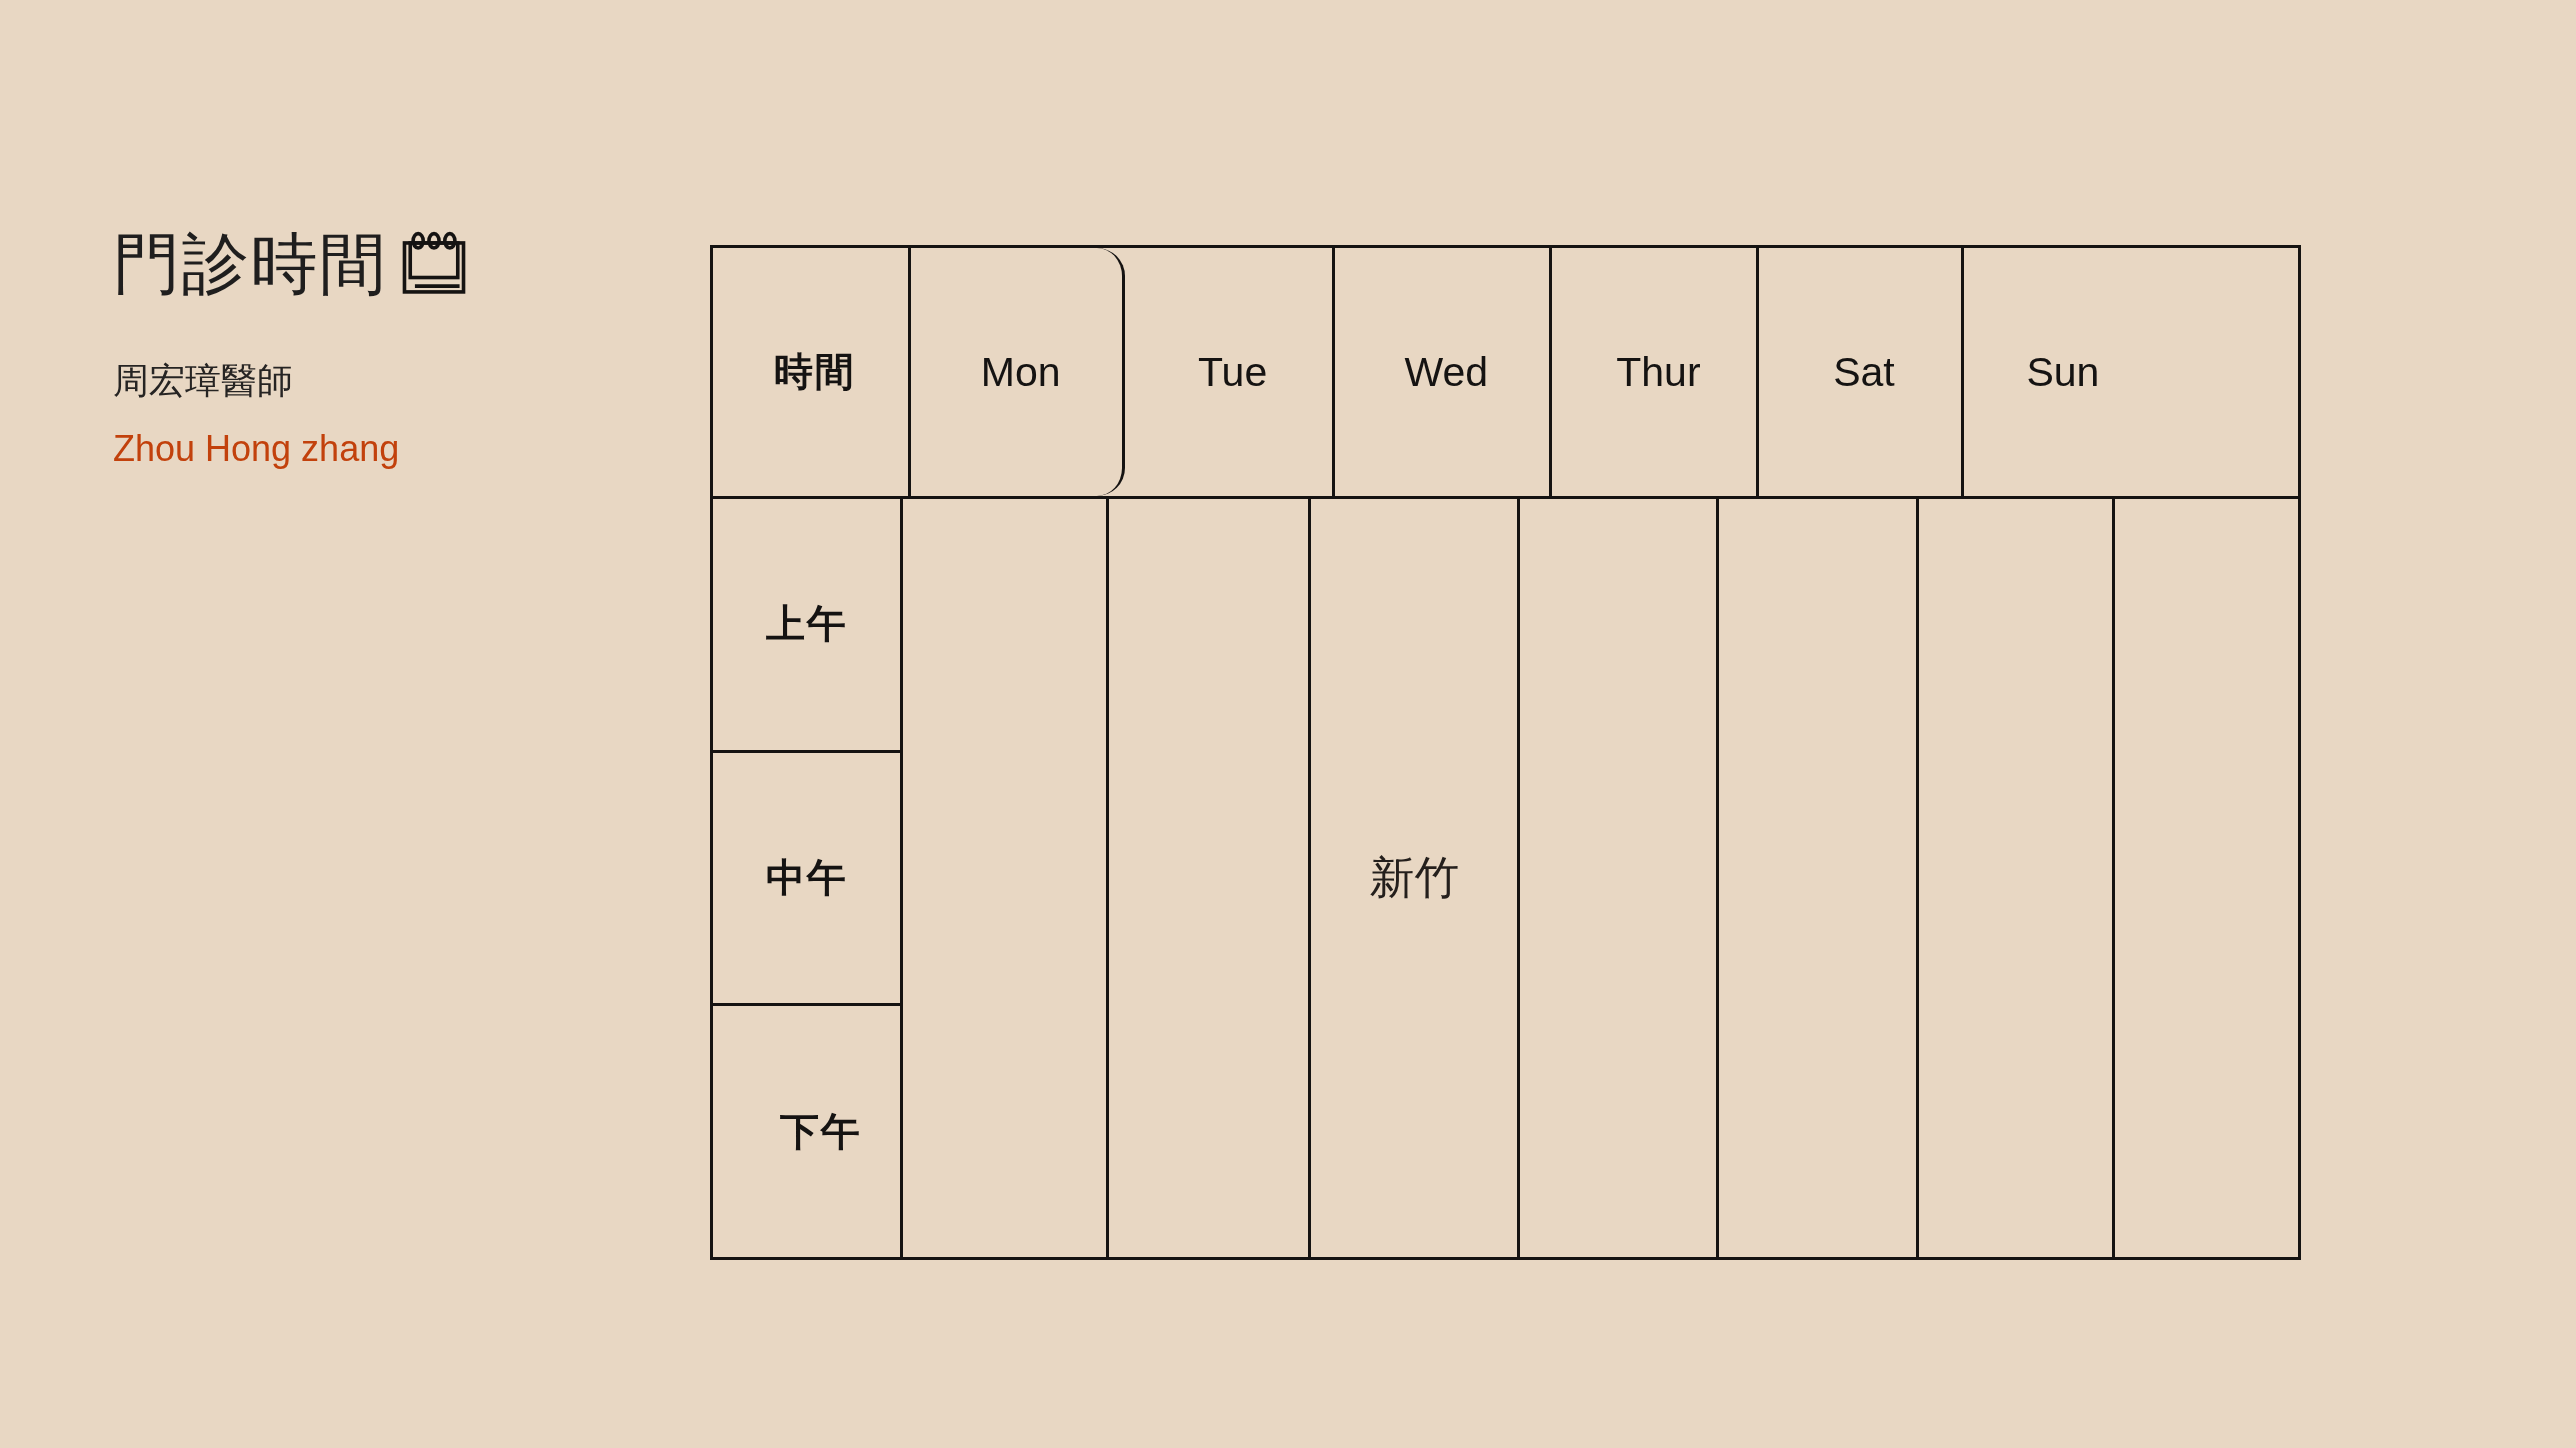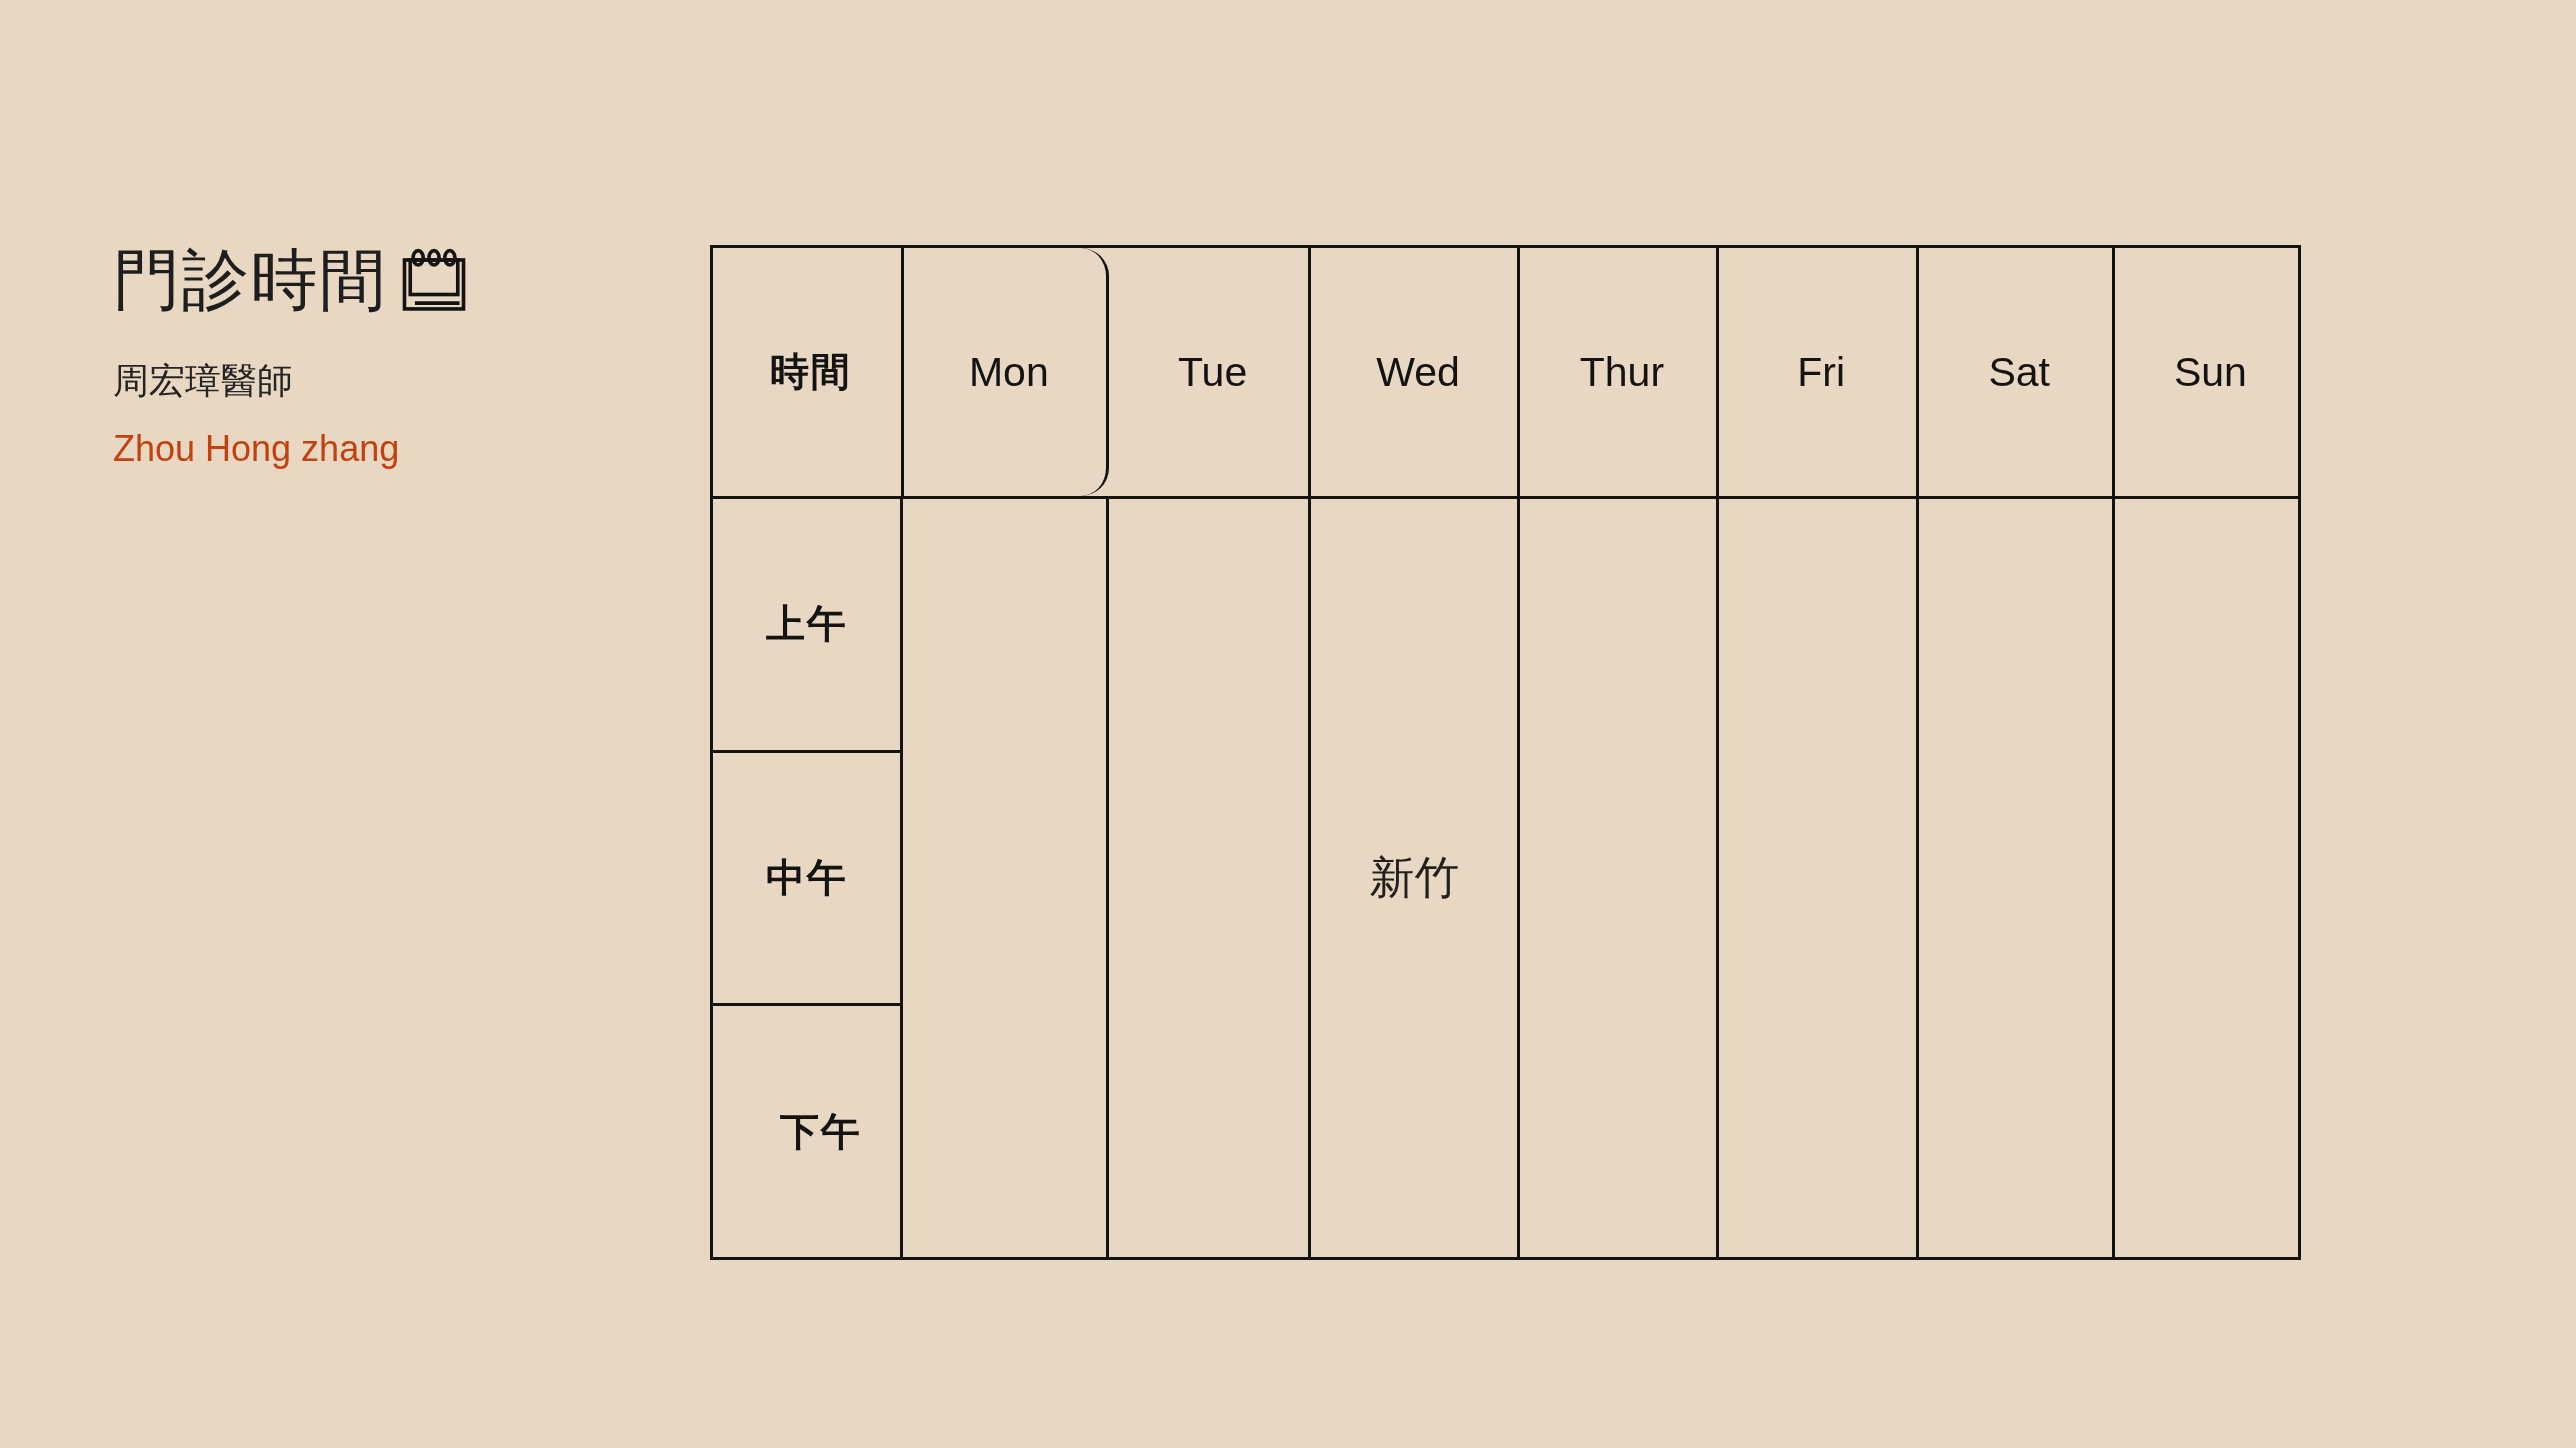--- a/index.html
+++ b/index.html
@@ -18,24 +18,23 @@
   
   #left-panel {
     position: absolute;
     left: 113px;
     top: 230px;
     width: 549px;
   }
 
   #title-row {
     display: flex;
-    align-items: flex-end;
+    align-items: flex-start;
     gap: 10px;
     height: 89px;
-    font-family: Liberation Mono, monospace;
   }
 
   #title-text {
     font-size: 67px;
     font-weight: 300;
     letter-spacing: 1.7px;
     color: #1f1e1e;
     line-height: 1;
     white-space: nowrap;
   }
@@ -191,21 +190,20 @@
 </div>
 
 <div id="schedule-table">
 
   <div id="table-header">
       <div class="header-cell is-time-col" style="width: 12.0065%;">時間</div>
       <div class="header-cell" style="width: 12.98%; border-radius: 28px;">Mon</div>
       <div class="header-cell" style="width: 12.7637%; text-align: center;">Tue</div>
       <div class="header-cell" style="width: 13.1963%;">Wed</div>
       <div class="header-cell" style="width: 12.5473%;">Thur</div>
-      <div class="header-cell" style="width: 12.6014%;">Fri</div>
       <div class="header-cell" style="width: 12.3851%;">Sat</div>
       <div class="header-cell" style="width: 11.5197%;">Sun</div>
     </div>
 
   <div id="table-body">
     <div id="time-label-col" style="width: 12.0065%;">
         <div class="time-label-cell">上午</div>
         <div class="time-label-cell">中午</div>
         <div class="time-label-cell">下午</div>
       </div>

